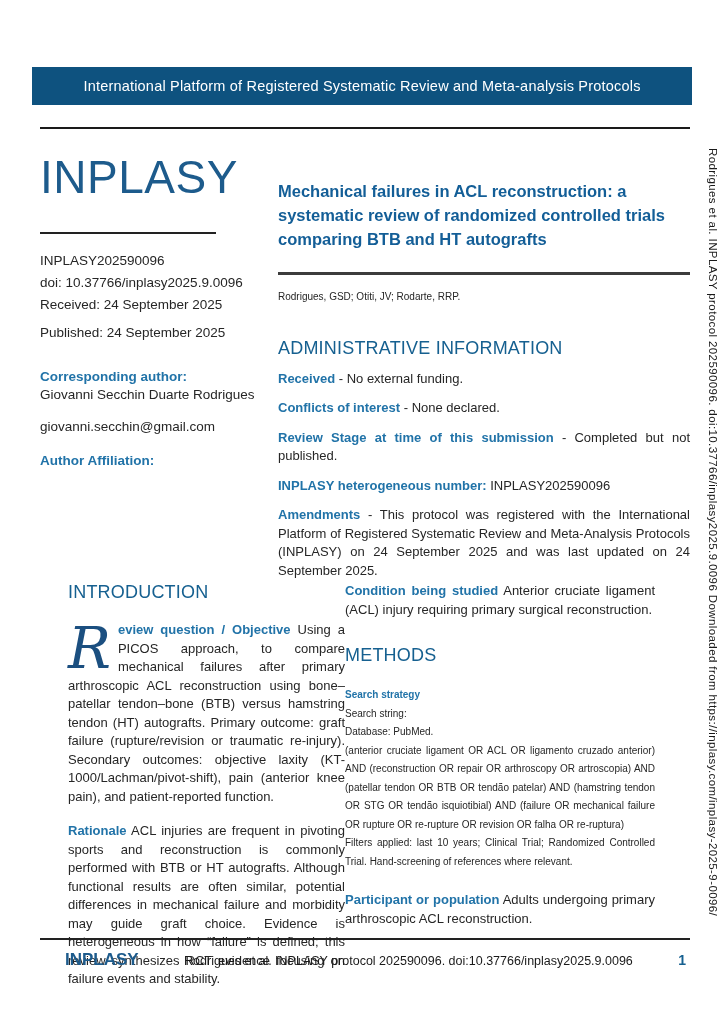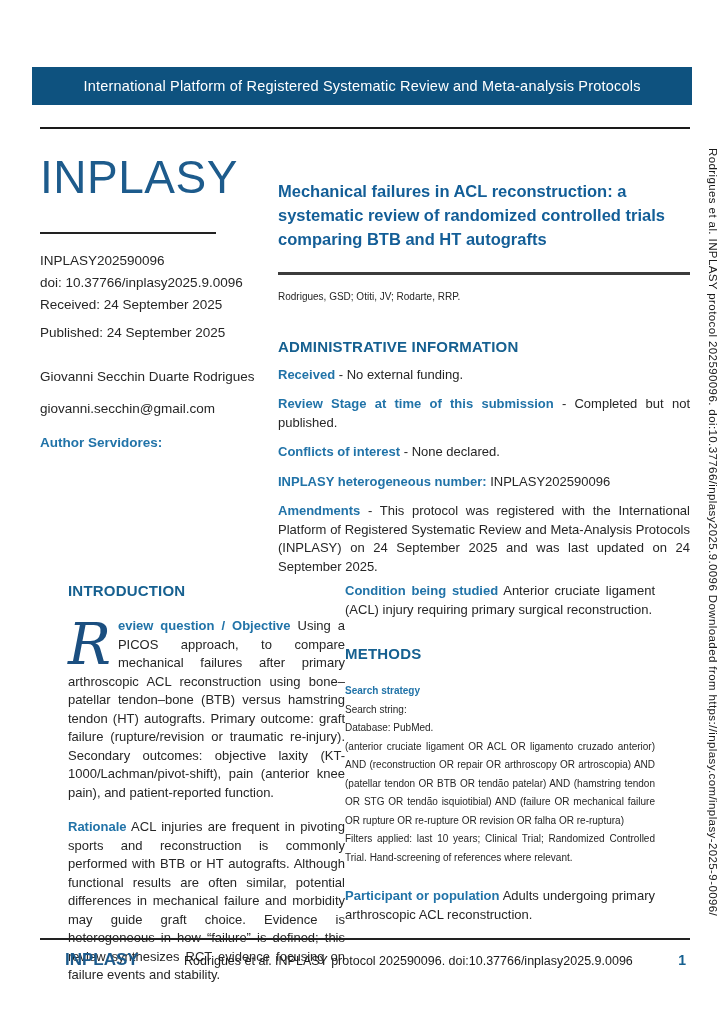--- a/index.html
+++ b/index.html
@@ -60,22 +60,22 @@
     font-size: 16.5px;
     font-weight: bold;
     line-height: 1.45;
     color: var(--title-blue, #135e97);
   }
   .title-rule { border-top: 3px solid #3c3c3c; margin-top: 20px; }
   .authors { margin-top: 16px; font-size: 10px; }
 
   .section-heading {
     color: var(--heading-blue, #166090);
-    font-size: 15px;
-    font-weight: bold;
+    font-size: 18px;
+    font-weight: normal;
     letter-spacing: 0.2px;
   }
   .admin-heading { margin-top: 36px; }
   .para {
     margin-top: 11px;
     font-size: 13px;
     line-height: 18.5px;
     text-align: justify;
     text-justify: inter-word;
   }
@@ -147,38 +147,39 @@
     <div class="head-left">
       <div class="logo">INPLASY</div>
       <div class="logo-rule"></div>
       <div class="meta">
         <div>INPLASY202590096</div>
         <div>doi: 10.37766/inplasy2025.9.0096</div>
         <div>Received: 24 September 2025</div>
         <div class="pub">Published: 24 September 2025</div>
       </div>
       <div class="corr">
+        <div class="lbl">Corresponding author:</div>
         <div>Giovanni Secchin Duarte Rodrigues</div>
         <div class="email">giovanni.secchin@gmail.com</div>
-        <div class="lbl affil-label">Author Servidores:</div>
+        <div class="lbl affil-label">Author Affiliation:</div>
       </div>
     </div>
 
     <div class="head-right">
       <div class="article-title">Mechanical failures in ACL reconstruction: a systematic review of randomized controlled trials comparing BTB and HT autografts</div>
       <div class="title-rule"></div>
       <div class="authors">Rodrigues, GSD; Otiti, JV; Rodarte, RRP.</div>
 
       <div class="section-heading admin-heading">ADMINISTRATIVE INFORMATION</div>
 
       <p class="para"><span class="lbl">Received</span><span> -  </span><span>No external funding.</span></p>
 
+      <p class="para"><span class="lbl">Conflicts of interest</span><span> - </span><span>None declared.</span></p>
+
       <p class="para"><span class="lbl">Review Stage at time of this submission</span><span> - </span><span>Completed but not published.</span></p>
-
-      <p class="para"><span class="lbl">Conflicts of interest</span><span> - </span><span>None declared.</span></p>
 
       <p class="para"><span class="lbl">INPLASY heterogeneous number:</span><span> </span><span>INPLASY202590096</span></p>
 
       <p class="para"><span class="lbl">Amendments</span><span> - </span><span>This protocol was registered with the International Platform of Registered Systematic Review and Meta-Analysis Protocols (INPLASY) on 24 September 2025 and was last updated on 24 September 2025.</span></p>
     </div>
   </div>
 
   <div class="body-grid">
 
     <div>

